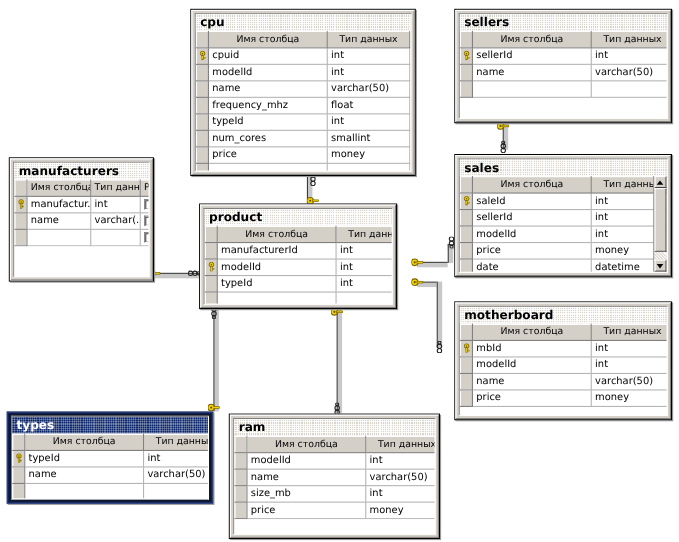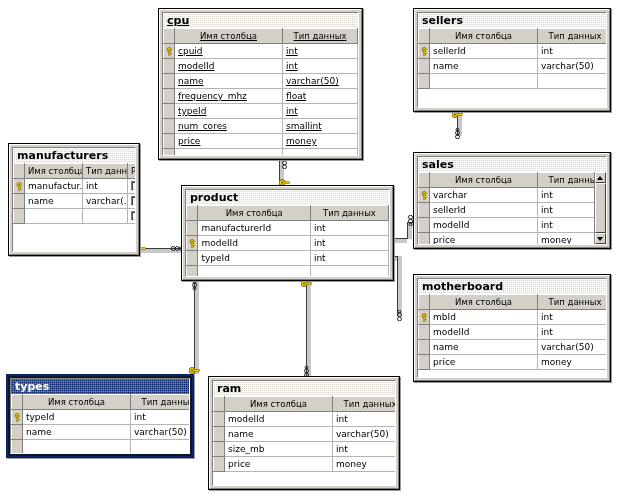--- a/index.html
+++ b/index.html
@@ -273,21 +273,21 @@
     </div>
     <div class="ep-many" style="left: 301px; top: 366px;">
       <svg width="11" height="11" viewBox="0 0 11 11" style="transform:rotate(180deg)">
         <g fill="none" stroke="#222" stroke-width="1">
           <circle cx="5.5" cy="2.2" r="2"></circle>
           <circle cx="5.5" cy="6.2" r="2"></circle>
           <circle cx="5.5" cy="9.4" r="1.4"></circle>
         </g>
       </svg>
     </div>
-    <div class="tbl" style="left: 158px; top: 8px; width: 205px; height: 152px; text-decoration: underline;">
+    <div class="tbl" style="left: 173px; top: 8px; width: 205px; height: 152px;">
       <div class="frame">
         <div class="inner">
           <div class="titlebar">cpu</div>
           <div class="gridwrap">
             <div class="gridcol">
               <table class="grid">
                 <colgroup>
                   <col style="width:11px">
                   <col style="width:108px">
                   <col style="width:75px">
@@ -400,21 +400,21 @@
                     <td></td>
                   </tr>
                 </tbody>
               </table>
               <div class="filler"></div>
             </div>
           </div>
         </div>
       </div>
     </div>
-    <div class="tbl" style="left: 413px; top: 152px; width: 198px; height: 97px;">
+    <div class="tbl" style="left: 413px; top: 140px; width: 198px; height: 112px;">
       <div class="frame">
         <div class="inner">
           <div class="titlebar">sales</div>
           <div class="gridwrap">
             <div class="gridcol">
               <table class="grid">
                 <colgroup>
                   <col style="width:11px">
                   <col style="width:108px">
                   <col style="width:75px">
@@ -425,21 +425,21 @@
                     <th>Имя столбца</th>
                     <th>Тип данных</th>
                   </tr>
                   <tr>
                     <td class="sel"><span class="keyicon"><svg width="7" height="9" viewBox="0 0 7 9">
                           <circle cx="3.2" cy="2.6" r="2.1" fill="#f2d200" stroke="#7a6200" stroke-width=".8"></circle>
                           <circle cx="3.2" cy="2.6" r=".7" fill="#6b5400"></circle>
                           <rect x="2.5" y="4" width="1.5" height="4.4" fill="#f2d200" stroke="#7a6200" stroke-width=".5"></rect>
                           <rect x="4" y="6.2" width="1.6" height="1" fill="#f2d200" stroke="#7a6200" stroke-width=".4"></rect>
                         </svg></span></td>
-                    <td>varchar</td>
+                    <td>saleId</td>
                     <td>int</td>
                   </tr>
                   <tr>
                     <td class="sel"></td>
                     <td>sellerId</td>
                     <td>int</td>
                   </tr>
                   <tr>
                     <td class="sel"></td>
                     <td>modelId</td>
@@ -522,21 +522,21 @@
                     <td class="chkcell"><span class="chk"></span></td>
                   </tr>
                 </tbody>
               </table>
               <div class="filler"></div>
             </div>
           </div>
         </div>
       </div>
     </div>
-    <div class="tbl" style="left: 181px; top: 185px; width: 213px; height: 96px;">
+    <div class="tbl" style="left: 181px; top: 185px; width: 180px; height: 96px;">
       <div class="frame">
         <div class="inner">
           <div class="titlebar">product</div>
           <div class="gridwrap">
             <div class="gridcol">
               <table class="grid">
                 <colgroup>
                   <col style="width:11px">
                   <col style="width:108px">
                   <col style="width:75px">

